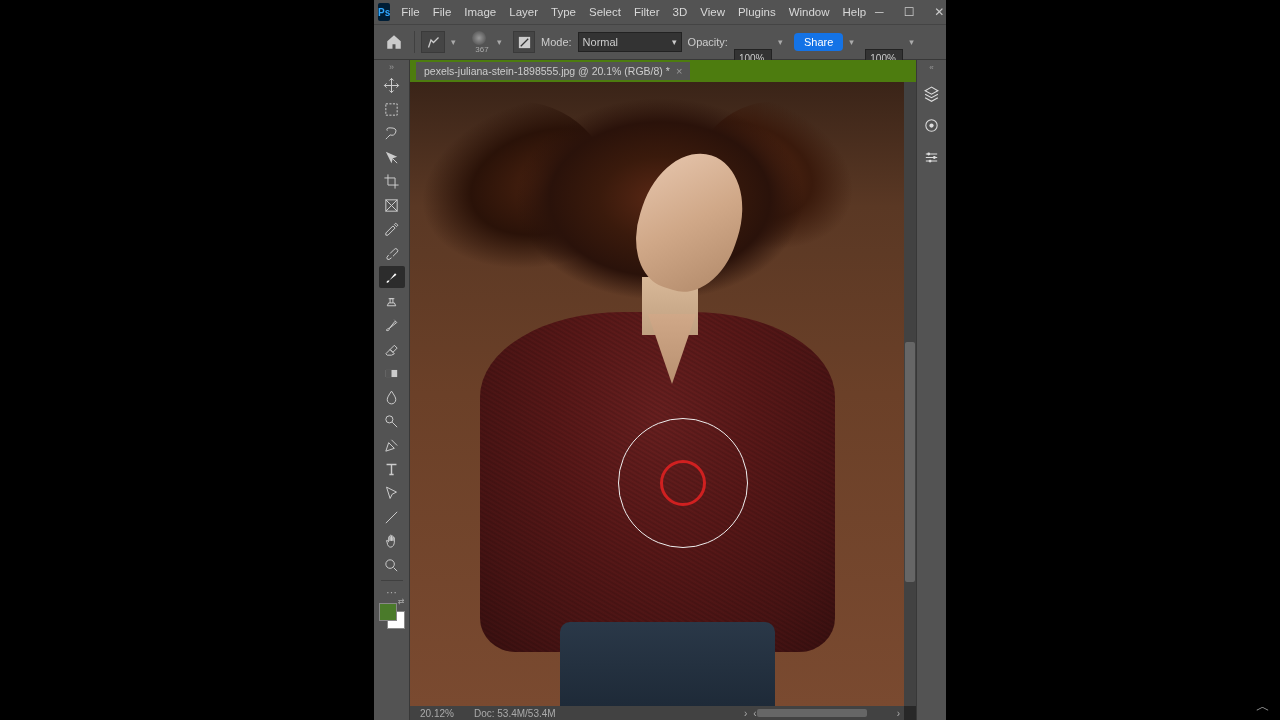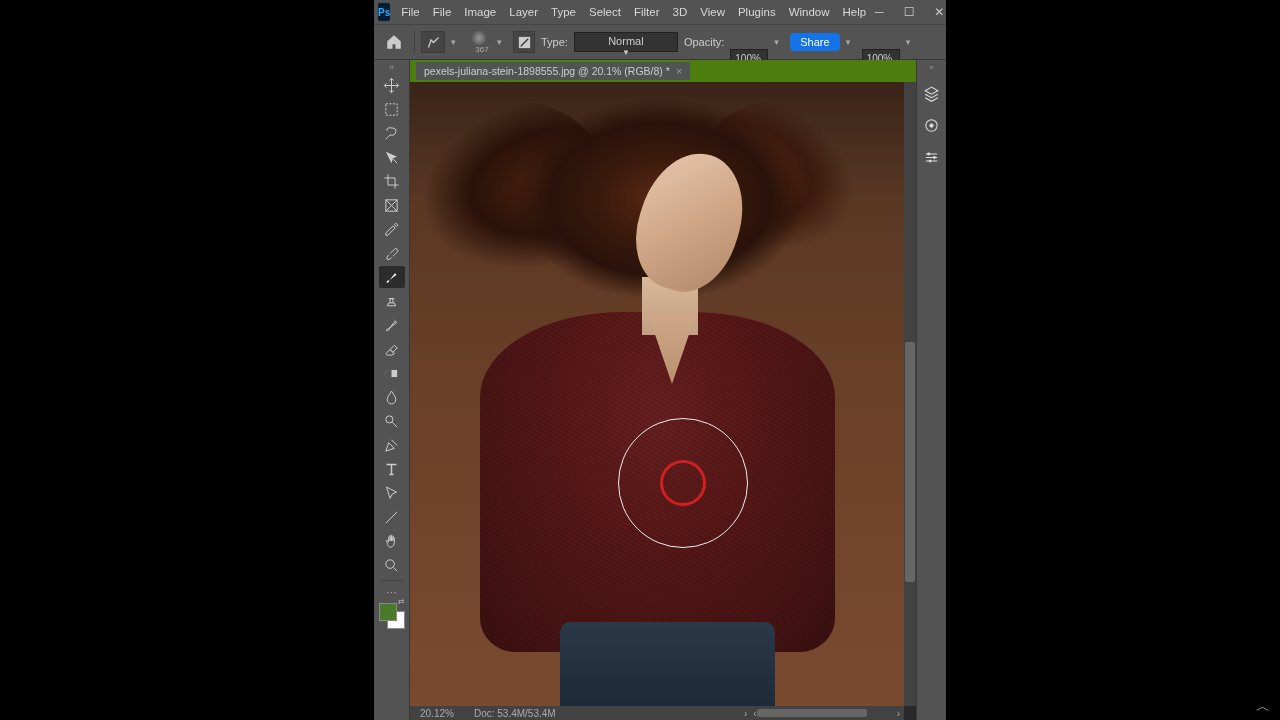--- a/index.html
+++ b/index.html
@@ -12,21 +12,21 @@
 .window-controls { display: flex; gap: 14px; margin-left: auto; align-items: center; }
 .wc-btn { width: 16px; height: 14px; display: flex; align-items: center; justify-content: center; color: #ccc; cursor: pointer; font-size: 12px; }
 .options-bar { height: 36px; background: #535353; border-top: 1px solid #444; border-bottom: 1px solid #383838; display: flex; align-items: center; padding: 0 6px; gap: 6px; color: #ccc; font-size: 11px; }
 .home-btn { width: 28px; height: 24px; display: flex; align-items: center; justify-content: center; cursor: pointer; }
 .tool-preset { width: 24px; height: 22px; display: flex; align-items: center; justify-content: center; border: 1px solid #3a3a3a; background: #454545; cursor: pointer; }
 .brush-preview { width: 24px; height: 24px; display: flex; flex-direction: column; align-items: center; justify-content: center; cursor: pointer; }
 .brush-dot { width: 14px; height: 14px; background: radial-gradient(circle, #999 0%, #555 80%); border-radius: 50%; }
 .brush-size { font-size: 8px; color: #aaa; margin-left: 6px; }
 .dropdown-arrow { width: 10px; color: #aaa; cursor: pointer; font-size: 9px; }
 .icon-box { width: 22px; height: 22px; border: 1px solid #3a3a3a; background: #454545; display: flex; align-items: center; justify-content: center; cursor: pointer; }
-.mode-select { background: #333; border: 1px solid #222; color: #ccc; font-size: 11px; padding: 2px 4px; width: 104px; height: 20px; cursor: pointer; display: flex; align-items: center; justify-content: space-between; flex-direction: column; }
+.mode-select { background: #333; border: 1px solid #222; color: #ccc; font-size: 11px; padding: 2px 4px; width: 104px; height: 20px; cursor: pointer; display: flex; align-items: center; justify-content: space-between; }
 .opacity-field { background: #333; border: 1px solid #222; color: #ccc; font-size: 10px; padding: 2px 4px; width: 38px; height: 18px; display: flex; align-items: center; margin-top: 32px; }
 .share-btn { background: #1473e6; color: #fff; font-size: 11px; padding: 3px 10px; border-radius: 4px; cursor: pointer; }
 .workspace { flex: 1; display: flex; background: #535353; position: relative; }
 .toolbar { width: 36px; background: #535353; display: flex; flex-direction: column; align-items: center; padding: 2px 0; gap: 2px; border-right: 1px solid #383838; }
 .toolbar-collapse { width: 100%; height: 10px; display: flex; justify-content: center; align-items: center; color: #999; font-size: 9px; cursor: pointer; }
 .tool-btn { width: 26px; height: 22px; display: flex; align-items: center; justify-content: center; color: #ccc; cursor: pointer; border-radius: 2px; }
 .tool-btn.active { background: #2c2c2c; }
 .tool-btn svg { width: 17px; height: 17px; stroke: #ccc; fill: none; stroke-width: 1.4; }
 .tool-btn.active svg { stroke: #fff; }
 .color-swatches { width: 26px; height: 26px; position: relative; margin-top: 2px; }
@@ -115,21 +115,21 @@
       <div class="brush-dot"></div>
       <div class="brush-size">367</div>
     </div>
     <span class="dropdown-arrow">▾</span>
     <div class="icon-box">
       <svg viewBox="0 0 24 24" width="15" height="15">
           <rect x="3" y="3" width="18" height="18" fill="#ccc"></rect>
           <path d="M6 18 L18 6" stroke="#333" stroke-width="2"></path>
         </svg>
     </div>
-    <span>Type:</span>
+    <span>Mode:</span>
     <div class="mode-select">
       <span>Normal</span>
       <span style="font-size:9px">▾</span>
     </div>
     <span>Opacity:</span>
     <div class="opacity-field">100%</div>
     <span class="dropdown-arrow">▾</span>
     <div class="share-btn">Share</div>
     <span class="dropdown-arrow">▾</span>
     <div class="opacity-field">100%</div>

